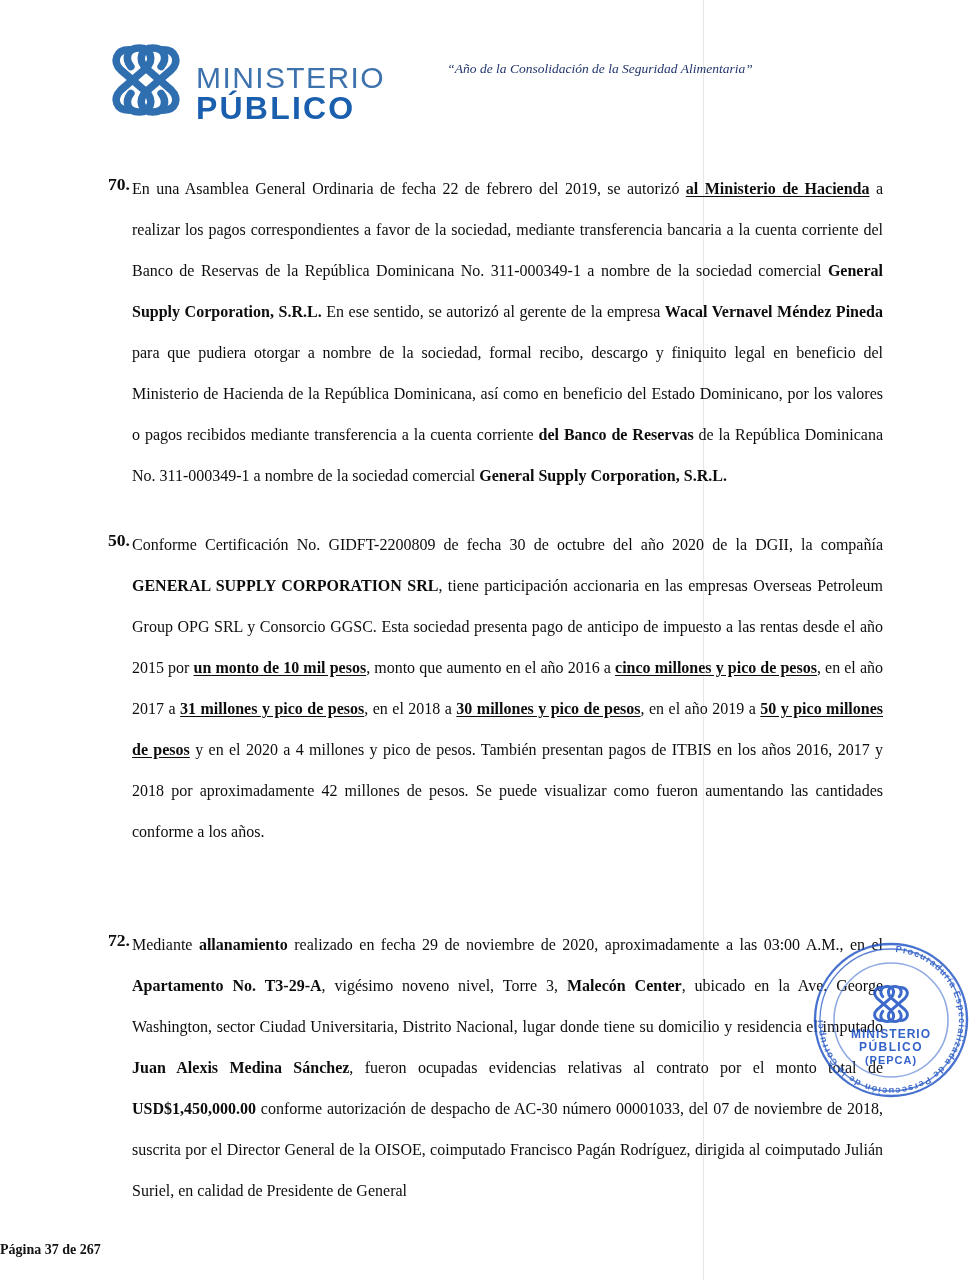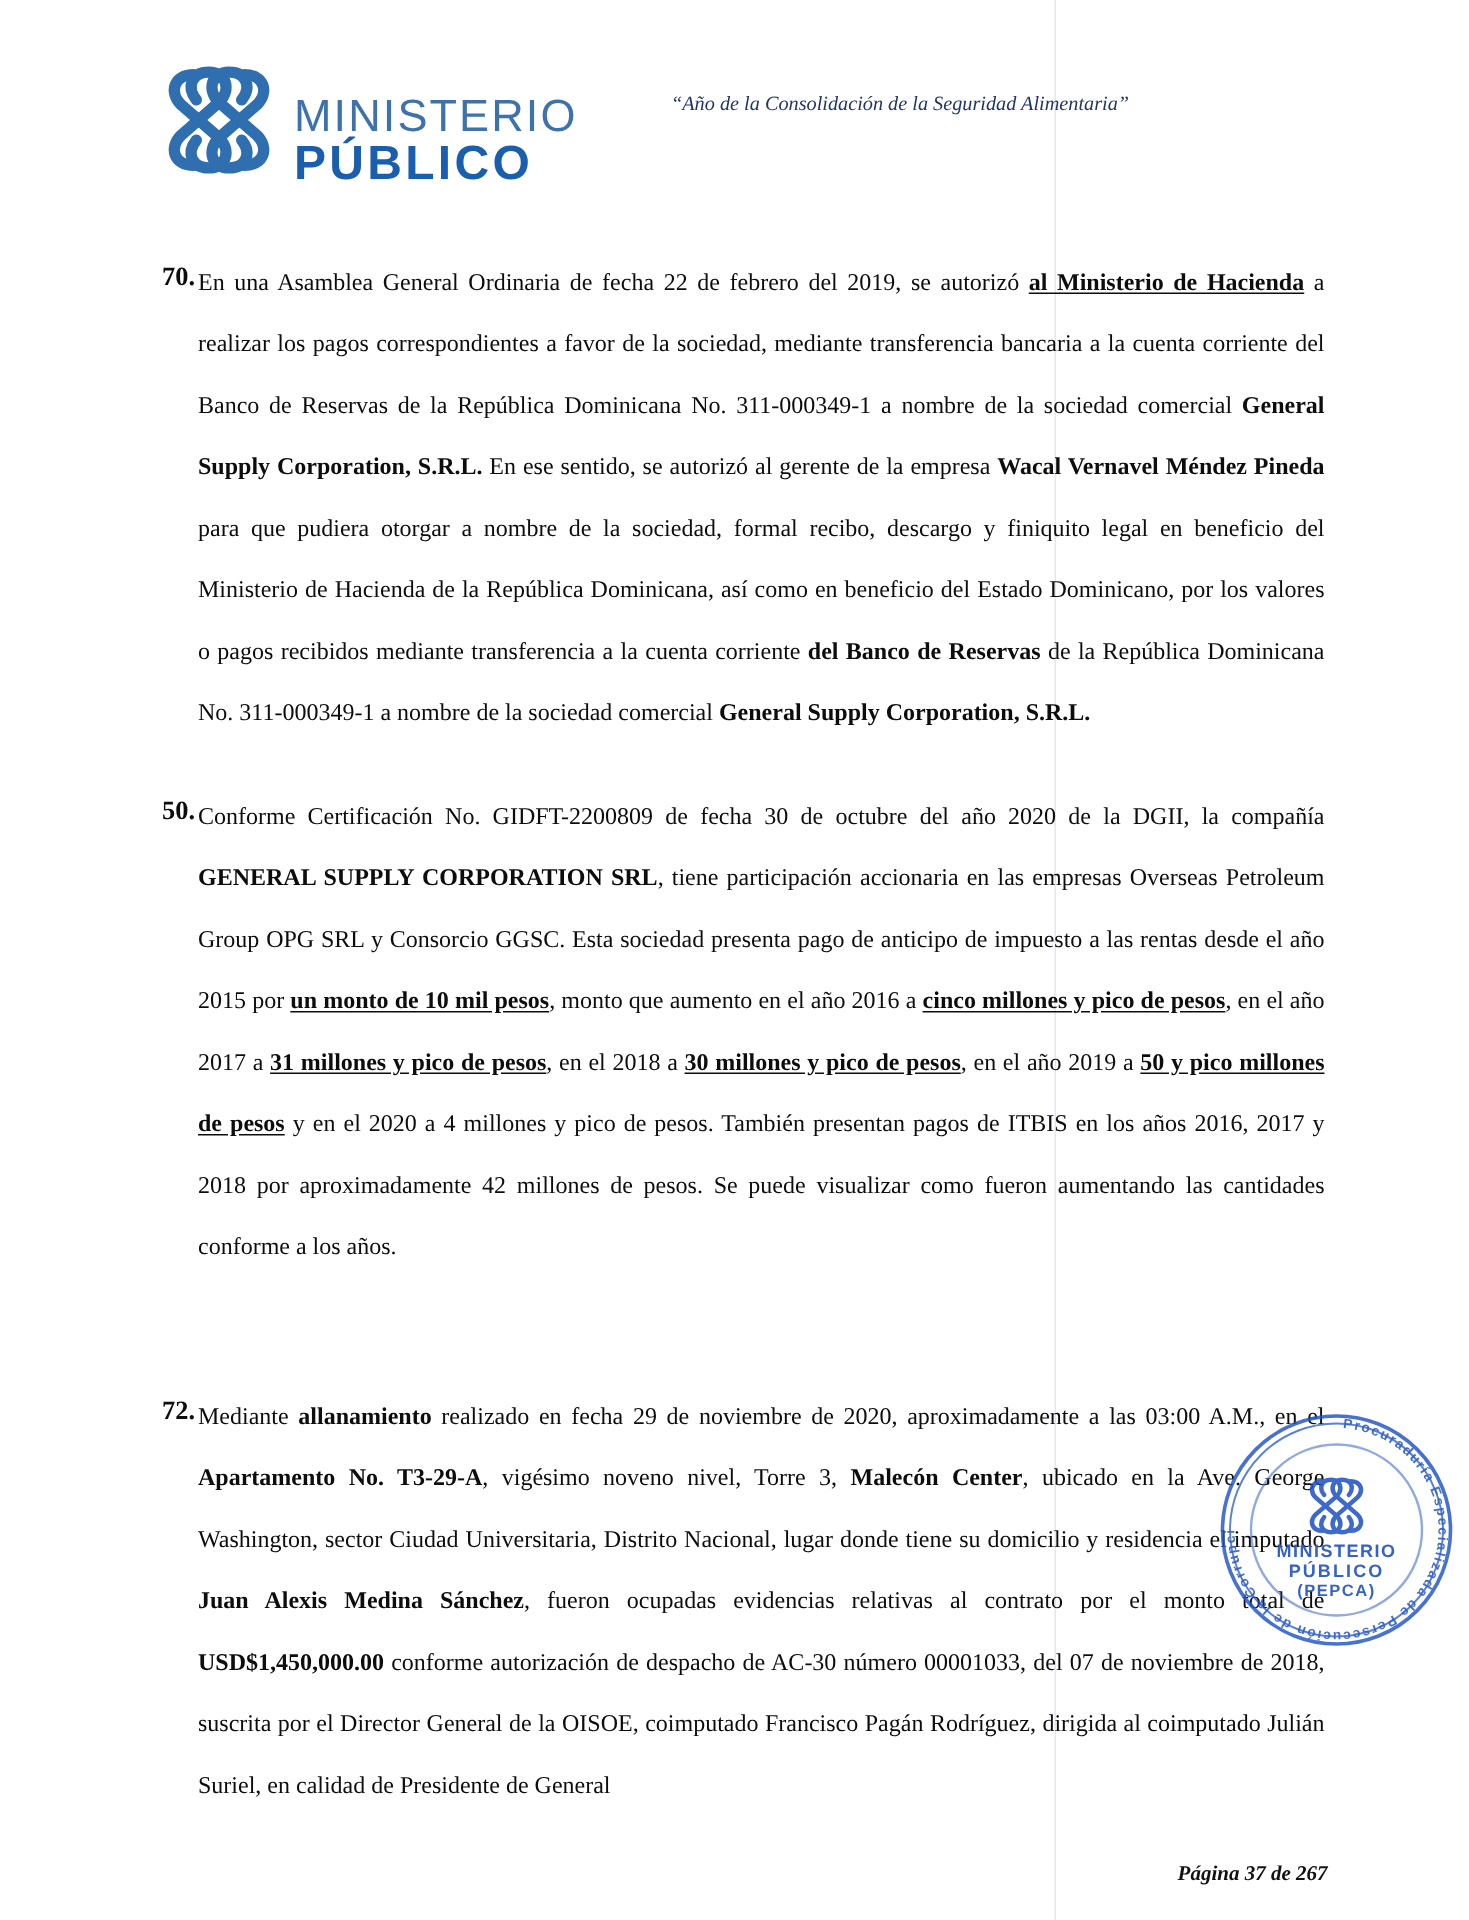--- a/index.html
+++ b/index.html
@@ -133,28 +133,26 @@
   }
   .item-body b { font-weight: 700; }
   .item-body b.u { font-weight: 700; text-decoration: underline; text-underline-offset: 2px; }
 
   
   .footer {
     position: absolute;
     left: 0;
     bottom: 22px;
     width: 979px;
-    padding-right: 94px;
+    padding-right: 67px;
     box-sizing: border-box;
-    text-align: right;
     font-size: 14px;
     font-weight: 700;
     color: #111;
     z-index: 2;
-    font-style: italic;
   }
 
   
   .seal {
     position: absolute;
     left: 803px;
     top: 932px;
     width: 176px;
     height: 176px;
     z-index: 5;

